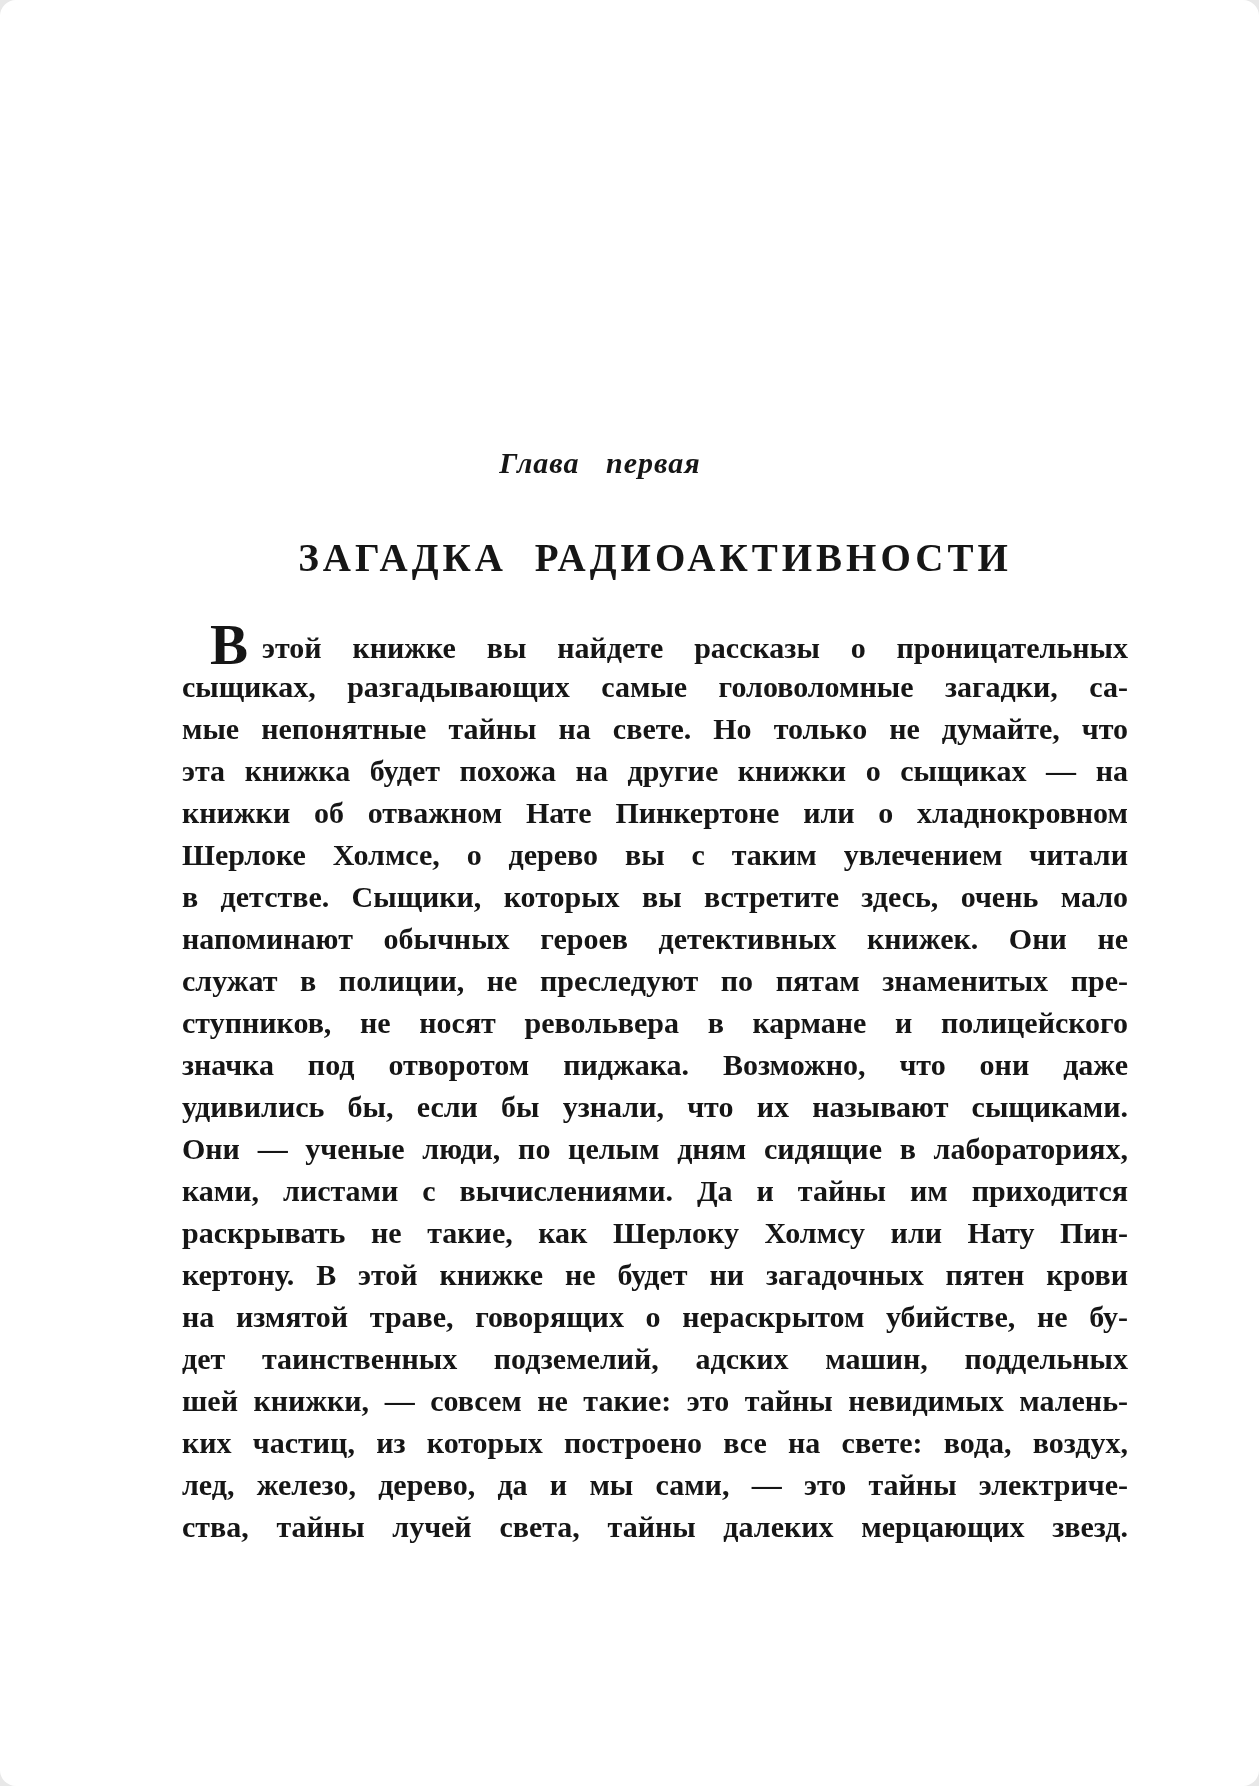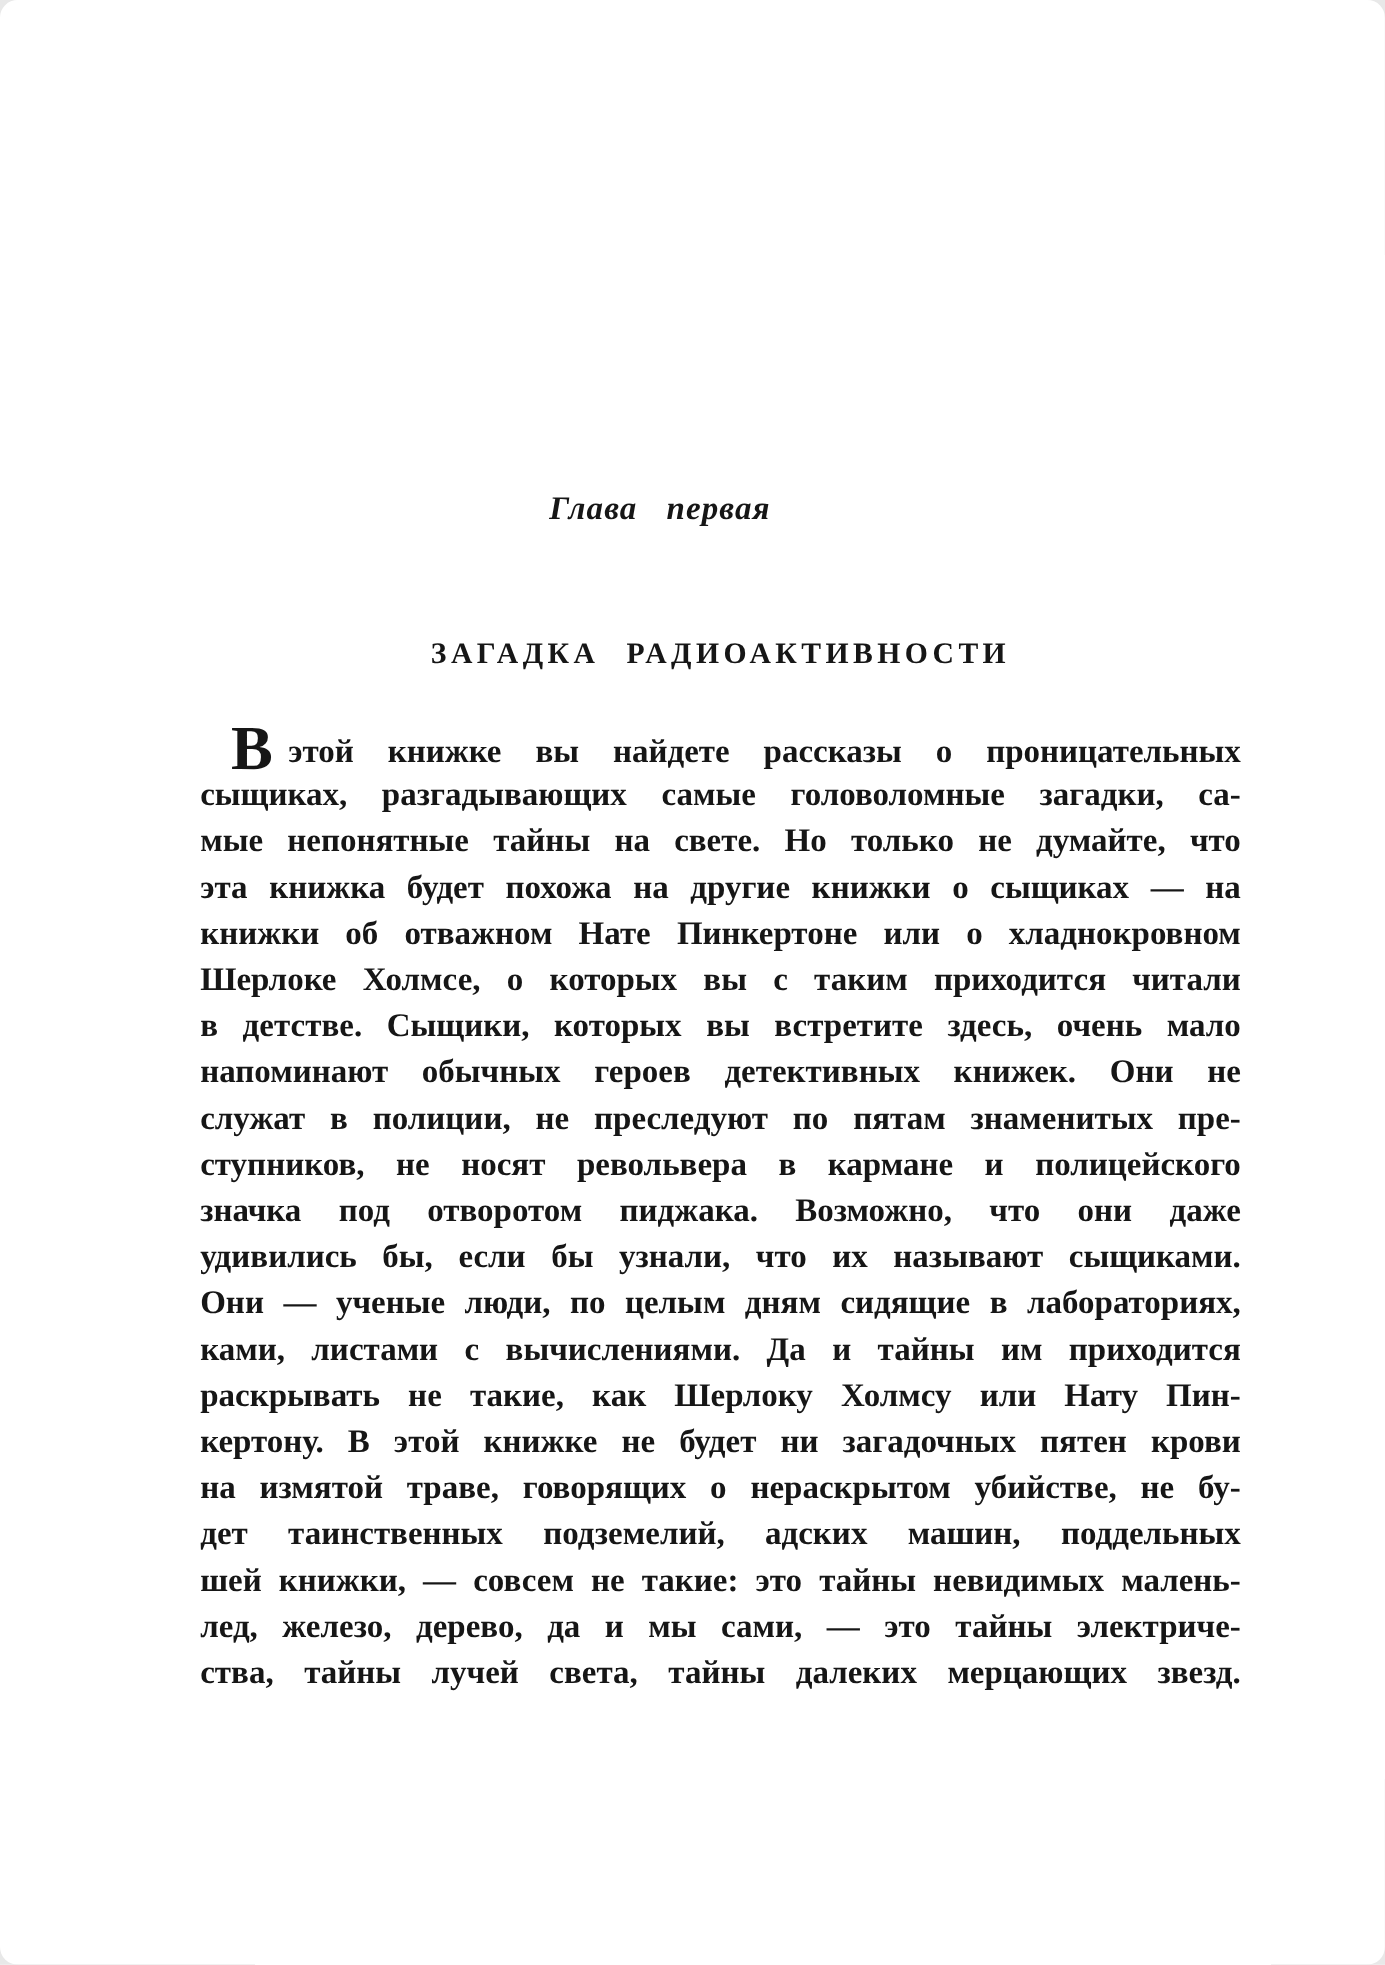--- a/index.html
+++ b/index.html
@@ -29,24 +29,24 @@
     font-style: italic;
     font-weight: bold;
     font-size: 30px;
     line-height: 38px;
     word-spacing: 18px;
     letter-spacing: 1px;
     
     transform: translateX(-55px);
   }
   .chapter-title {
-    margin-top: 92px;
+    margin-top: 56px;
     text-align: center;
     font-weight: bold;
-    font-size: 27px;
+    font-size: 39px;
     line-height: 40px;
     letter-spacing: 4px;
     word-spacing: 14px;
   }
   .paragraph {
     margin-top: 46px;
     font-weight: bold;
     font-size: 30px;
   }
   .text-line {
@@ -76,32 +76,33 @@
     <div class="chapter-heading">Глава первая</div>
 
     <div class="chapter-title">ЗАГАДКА РАДИОАКТИВНОСТИ</div>
 
     <div class="paragraph">
       <div class="text-line first"><span class="drop-cap">В</span><span>этой книжке вы найдете рассказы о проницательных</span></div>
       <div class="text-line">сыщиках, разгадывающих самые головоломные загадки, са-</div>
       <div class="text-line">мые непонятные тайны на свете. Но только не думайте, что</div>
       <div class="text-line">эта книжка будет похожа на другие книжки о сыщиках — на</div>
       <div class="text-line">книжки об отважном Нате Пинкертоне или о хладнокровном</div>
-      <div class="text-line">Шерлоке Холмсе, о которых вы с таким приходится читали</div>
+      <div class="text-line">Шерлоке Холмсе, о дерево вы с таким увлечением читали</div>
       <div class="text-line">в детстве. Сыщики, которых вы встретите здесь, очень мало</div>
       <div class="text-line">напоминают обычных героев детективных книжек. Они не</div>
       <div class="text-line">служат в полиции, не преследуют по пятам знаменитых пре-</div>
       <div class="text-line">ступников, не носят револьвера в кармане и полицейского</div>
       <div class="text-line">значка под отворотом пиджака. Возможно, что они даже</div>
       <div class="text-line">удивились бы, если бы узнали, что их называют сыщиками.</div>
       <div class="text-line">Они — ученые люди, по целым дням сидящие в лабораториях,</div>
       <div class="text-line">ками, листами с вычислениями. Да и тайны им приходится</div>
       <div class="text-line">раскрывать не такие, как Шерлоку Холмсу или Нату Пин-</div>
       <div class="text-line">кертону. В этой книжке не будет ни загадочных пятен крови</div>
       <div class="text-line">на измятой траве, говорящих о нераскрытом убийстве, не бу-</div>
       <div class="text-line">дет таинственных подземелий, адских машин, поддельных</div>
       <div class="text-line">шей книжки, — совсем не такие: это тайны невидимых малень-</div>
+      <div class="text-line">ких частиц, из которых построено все на свете: вода, воздух,</div>
       <div class="text-line">лед, железо, дерево, да и мы сами, — это тайны электриче-</div>
       <div class="text-line">ства, тайны лучей света, тайны далеких мерцающих звезд.</div>
     </div>
 
   </div>
 </div>
 
 </body></html>

